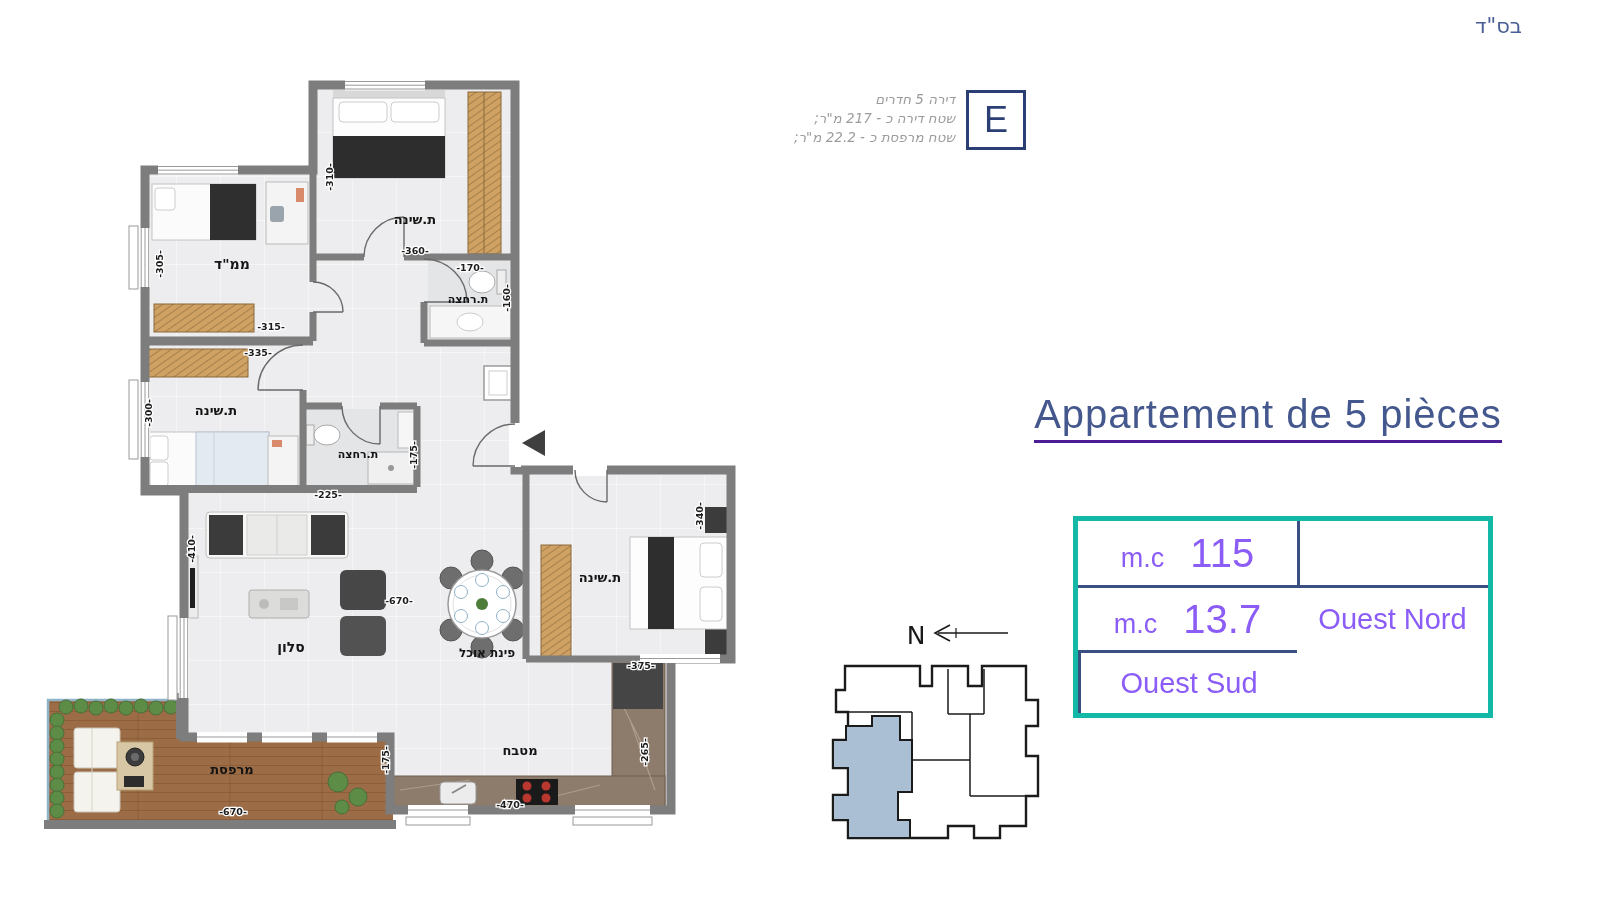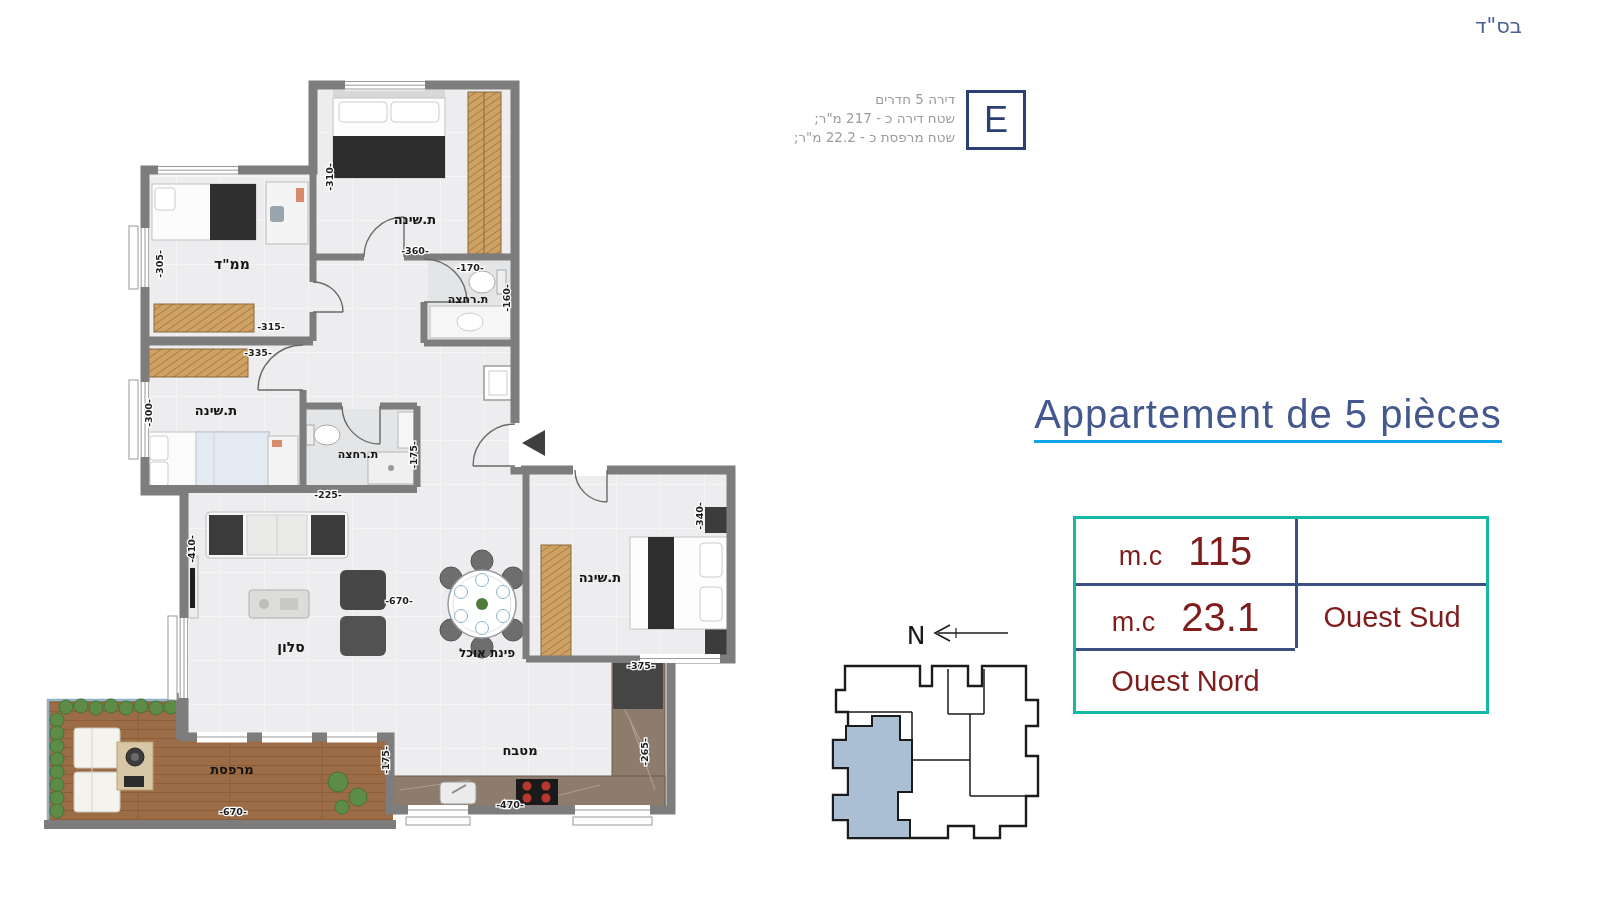--- a/index.html
+++ b/index.html
@@ -2,32 +2,32 @@
 <html><head>
 <meta charset="utf-8">
 <style>
   html,body{margin:0;padding:0;width:1600px;height:900px;background:#ffffff;overflow:hidden;
     font-family:"Liberation Sans",sans-serif;}
   .abs{position:absolute;}
   
   #bsd{top:14px;right:78px;font-size:21px;color:#4a5f94;font-family:"DejaVu Sans",sans-serif;}
   
   #unit-info{top:90px;right:645px;width:260px;text-align:right;direction:rtl;
-    color:#9c9c9c;font-size:13.5px;line-height:1.4;font-family:"DejaVu Sans",sans-serif;}
+    color:#9c9c9c;font-size:13.5px;line-height:1.4;font-family:"DejaVu Sans",sans-serif;font-style:italic;}
   #unit-box{top:90px;left:966px;width:54px;height:54px;border:3px solid #2c3f74;
     display:flex;align-items:center;justify-content:center;}
   #unit-box span{font-size:36px;color:#2c3f74;font-weight:400;}
   
   #title-wrap{top:392px;left:1017px;width:502px;text-align:center;}
   #main-title{display:inline-block;font-size:40px;color:#44588e;letter-spacing:1px;
-    padding-bottom:3px;border-bottom:3px solid #0ea5e9;}
+    padding-bottom:3px;border-bottom:3px solid #4c1d95;}
   
-  #spec-table{top:516px;left:1073px;width:410px;border:3px solid #14b8a6;
+  #spec-table{top:516px;left:1073px;width:410px;border:5px solid #14b8a6;
     display:grid;grid-template-columns:219px 1fr;grid-template-rows:64px 65px 63px;
-    background:#fff;color:#7f1d1d;}
+    background:#fff;color:#8b5cf6;}
   .cell{border-left:3px solid #3a5080;border-top:3px solid #3a5080;
     display:flex;align-items:center;justify-content:center;text-align:center;}
   .cell.first-col{border-left:none;}
   .cell.first-row{border-top:none;}
   .mc-pair{display:flex;align-items:baseline;gap:26px;}
   .mc-label{font-size:27px;}
   .mc-value{font-size:40px;}
   .cell-text{font-size:29px;}
   .cell-2line{font-size:26px;line-height:1.3;}
   svg text{font-family:"DejaVu Sans",sans-serif;}
@@ -61,28 +61,28 @@
       <span class="mc-label">m.c</span>
       <span class="mc-value">115</span>
     </span>
   </div>
   <div class="cell first-row">
     <span></span>
   </div>
   <div class="cell first-col">
     <span class="mc-pair">
       <span class="mc-label">m.c</span>
-      <span class="mc-value">23.1</span>
+      <span class="mc-value">13.7</span>
     </span>
+  </div>
+  <div class="cell first-col">
+    <span class="cell-text">Ouest Nord</span>
   </div>
   <div class="cell">
     <span class="cell-text">Ouest Sud</span>
-  </div>
-  <div class="cell first-col">
-    <span class="cell-text">Ouest Nord</span>
   </div>
 </div>
 
 <svg class="abs" style="left:30px;top:60px;" width="740" height="790" viewBox="30 60 740 790">
   <defs>
     <pattern id="tiles" width="44" height="44" patternUnits="userSpaceOnUse">
       <path d="M44,0 H0 V44" fill="none" stroke="#f7f7f8" stroke-width="1.4"></path>
     </pattern>
     <pattern id="hatch" width="6" height="6" patternUnits="userSpaceOnUse" patternTransform="rotate(55)">
       <line x1="0" y1="0" x2="0" y2="6" stroke="#6e522c" stroke-width="1"></line>

